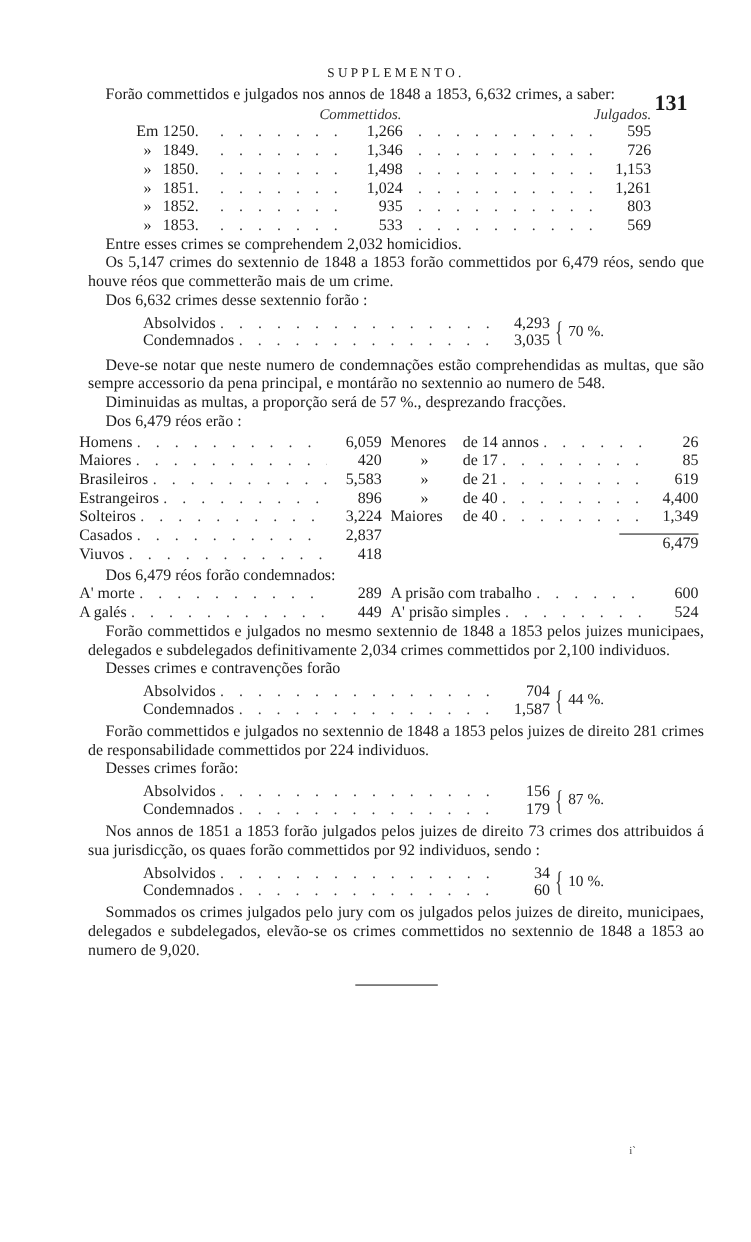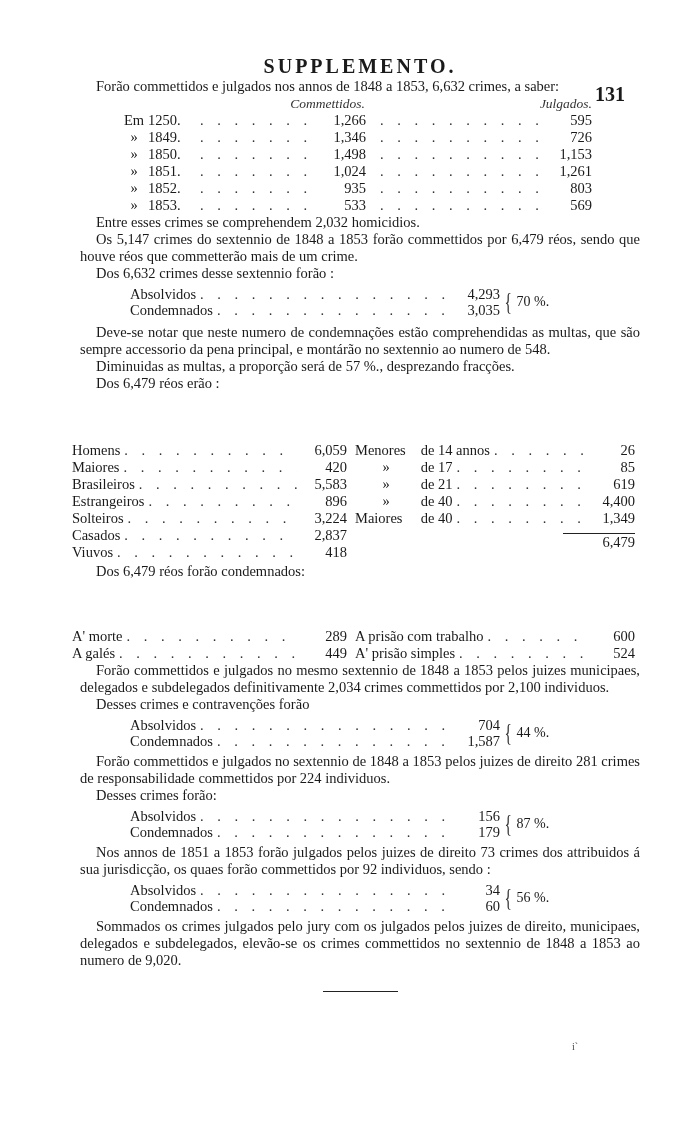--- a/index.html
+++ b/index.html
@@ -5,21 +5,21 @@
   html, body { margin: 0; padding: 0; background: #ffffff; }
   body {
     width: 683px; height: 1129px; position: relative; overflow: hidden;
     font-family: "Liberation Serif", "DejaVu Serif", serif;
     color: #1a1a1a; font-size: 14.5px; line-height: 17px;
   }
   .page { position: absolute; left: 80px; top: 56px; width: 560px; }
   .running-head { position: relative; height: 22px; }
   .running-title {
     position: absolute; left: 0; right: 0; text-align: center;
-    font-weight: bold; letter-spacing: 3px; font-size: 20px; top: 2px;
+    font-weight: normal; letter-spacing: 3px; font-size: 12px; top: 2px;
   }
   .page-number { position: absolute; right: 15px; top: 2px; font-weight: bold; font-size: 20px; margin-top: 28px; }
   .section-title { text-align: center; font-weight: bold; font-size: 13.5px; letter-spacing: 1px; margin: 2px 0 4px 60px; }
   p { margin: 0; text-align: justify; }
   .indent { text-indent: 16px; }
 
   
   .year-table { margin: 0 0 0 40px; width: 472px; }
   .year-head { display: flex; font-style: italic; font-size: 13.5px; color: #333; }
   .year-head .c1 { width: 245px; text-align: right; }
@@ -36,21 +36,21 @@
   .verdict { display: flex; margin-left: 50px; width: 470px; position: relative; }
   .verdict .rows { width: 370px; }
   .vrow { display: flex; height: 16px; }
   .vrow .lbl { white-space: nowrap; }
   .vrow .val { width: 50px; text-align: right; }
   .brace { font-size: 26px; line-height: 32px; margin-left: 2px; color: #333; transform: scaleX(0.6); }
   .pct { line-height: 32px; margin-left: 2px; font-size: 14px; }
 
   
   .twocol { display: flex; width: 563px; margin-left: -8px; }
-  .col { display: flex; flex-direction: column; margin-top: 48px; }
+  .col { display: flex; flex-direction: column; }
   .col.left { width: 275px; }
   .col.right { width: 288px; }
   .srow { display: flex; height: 17px; }
   .srow .lbl { white-space: nowrap; }
   .srow .val { width: 50px; text-align: right; }
   .srow .sublbl { display: inline-block; }
   .total-line { border-top: 1.5px solid #222; width: 72px; margin-left: auto; margin-top: 6px; }
   .total-row { display: flex; justify-content: flex-end; height: 17px; }
 
   .rule { width: 75px; border-top: 1.5px solid #222; margin: 22px auto 0; }
@@ -292,20 +292,20 @@
           <span class="dots" style="padding-left: 4px;"> . . . . . . . . . . . . . . . . . . . . . . . . . . . . . . . . . . . . . . .</span>
           <span class="val">34</span>
         </div>
         <div class="vrow">
           <span class="lbl">Condemnados</span>
           <span class="dots" style="padding-left: 4px;"> . . . . . . . . . . . . . . . . . . . . . . . . . . . . . . . . . . . . . . .</span>
           <span class="val">60</span>
         </div>
       </div>
       <span class="brace">{</span>
-      <span class="pct">56 %.</span>
+      <span class="pct">10 %.</span>
     </div>
 
   <p class="indent">Sommados os crimes julgados pelo jury com os julgados pelos juizes de direito, municipaes, delegados e subdelegados, elevão-se os crimes commettidos no sextennio de 1848 a 1853 ao numero de 9,020.</p>
 
   <div class="rule"></div>
 </div>
 <div class="mark">i`</div>
 
 </body></html>

